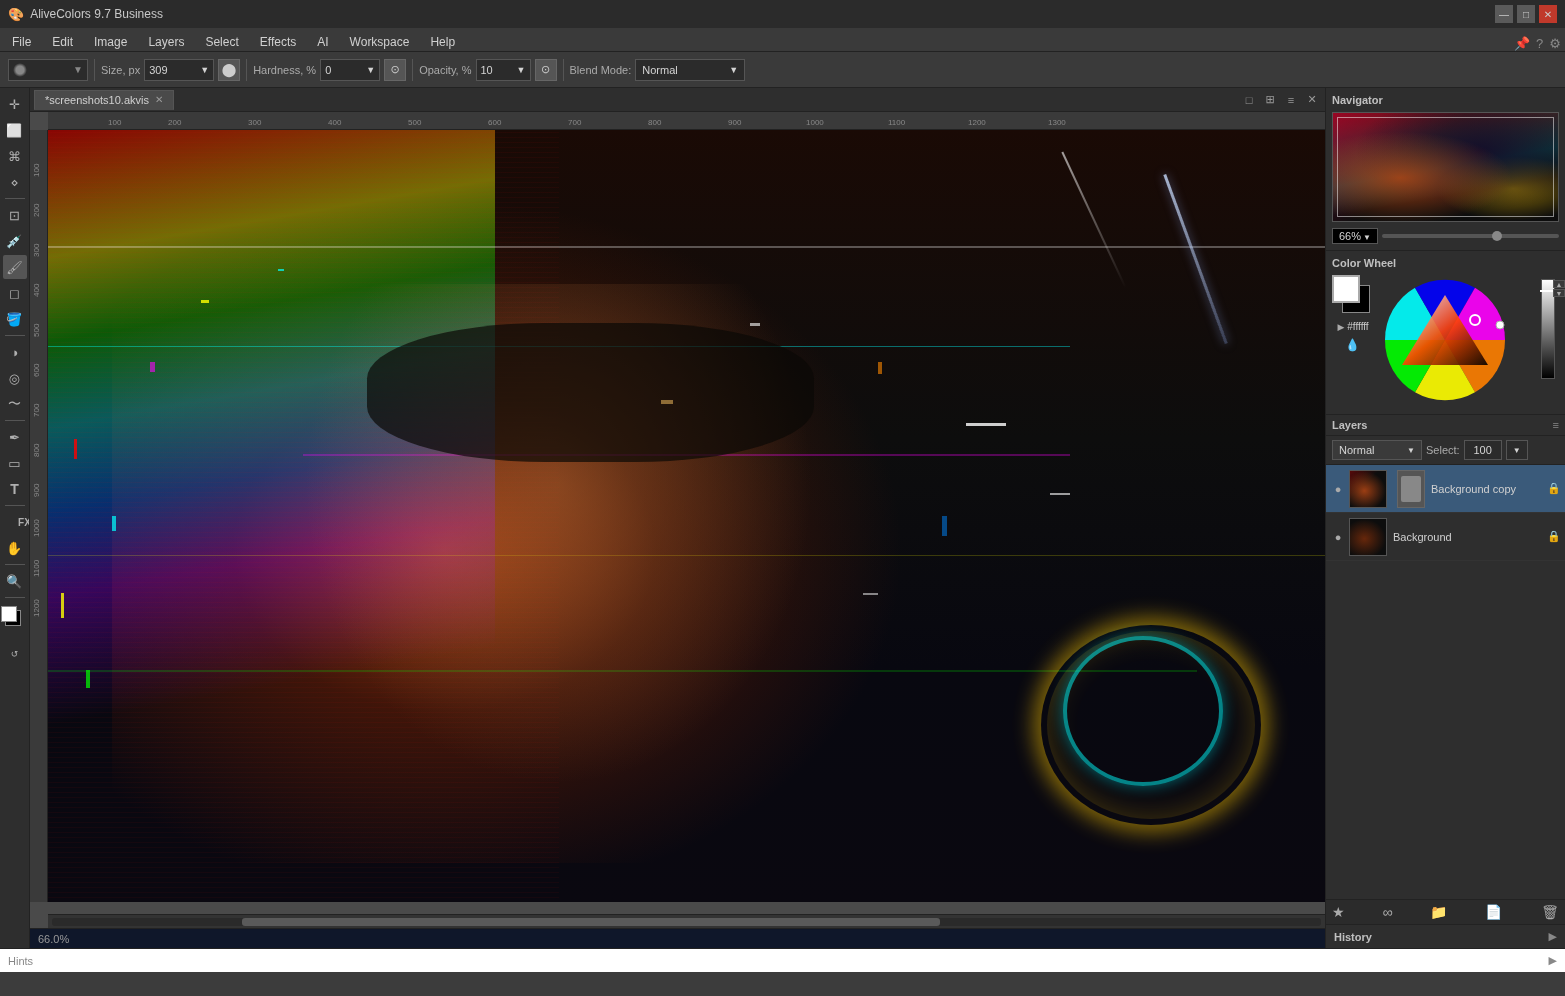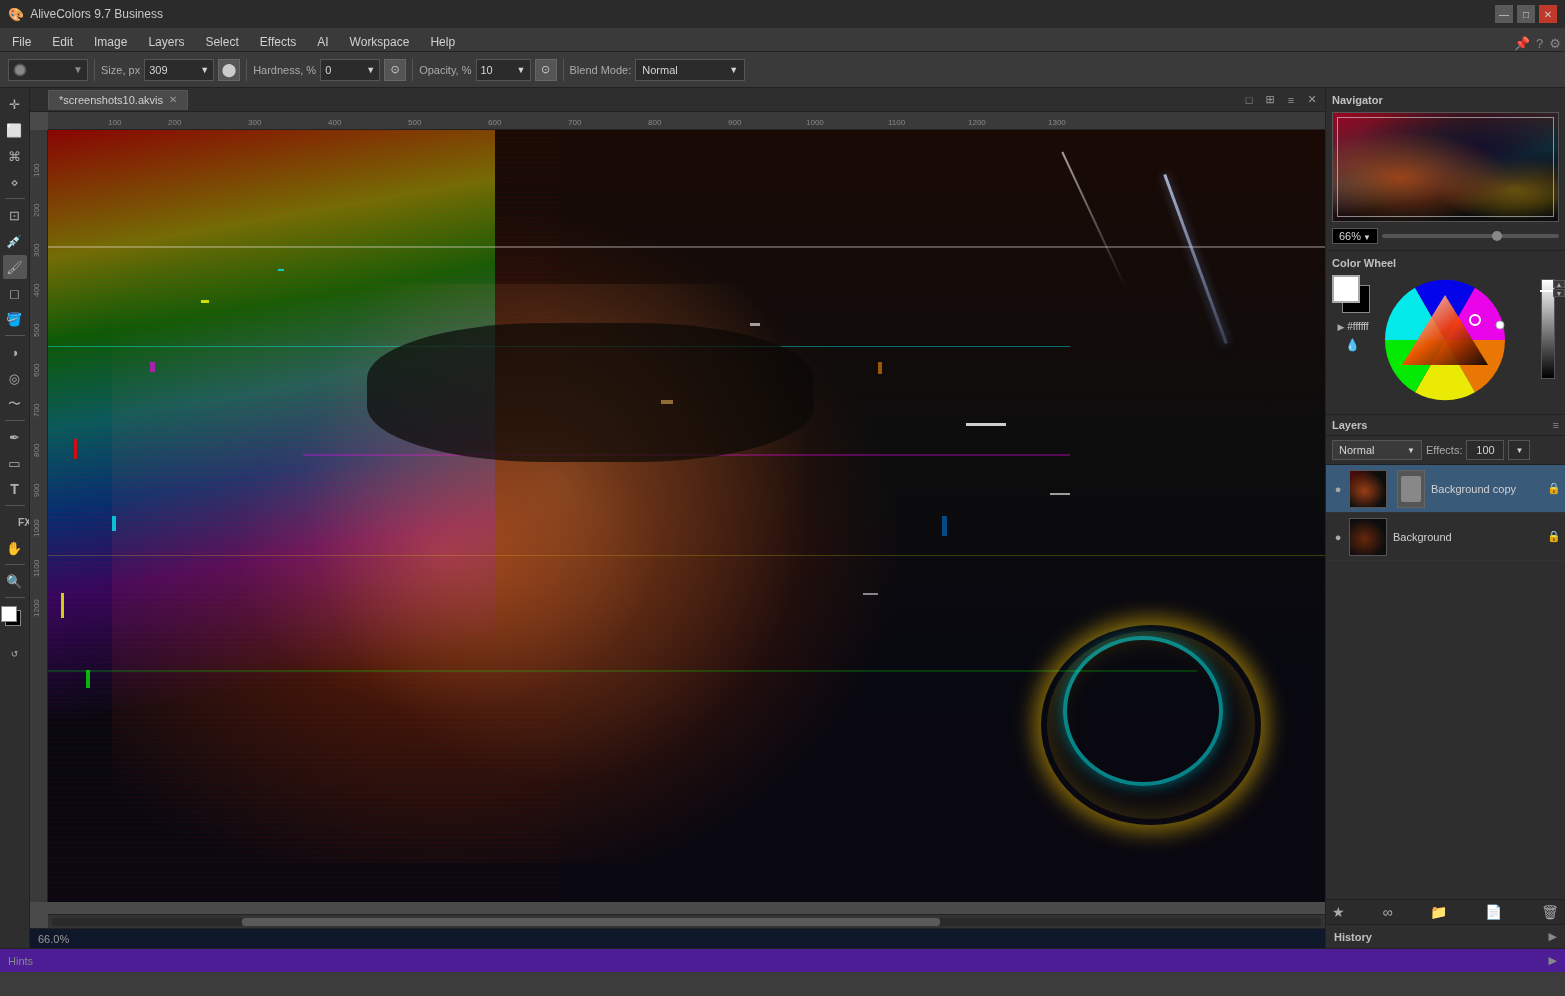--- a/index.html
+++ b/index.html
@@ -31,21 +31,21 @@
     
     #toolbox { width: 30px; background: #2e2e2e; border-right: 1px solid #222; display: flex; flex-direction: column; align-items: center; padding: 4px 0; gap: 2px; overflow: hidden; }
     #toolbox .tool-icon { width: 24px; height: 24px; display: flex; align-items: center; justify-content: center; cursor: pointer; border-radius: 2px; color: #b0b0b0; font-size: 13px; }
     #toolbox .tool-icon:hover, #toolbox .tool-icon.active { background: #555; }
     #toolbox .separator { width: 20px; height: 1px; background: #555; margin: 2px 0; }
     .color-area { position: relative; width: 28px; height: 28px; }
     
     
     #canvas-area { flex: 1; background: #4a4a4a; overflow: hidden; position: relative; display: flex; flex-direction: column; }
     #tab-bar { background: #2e2e2e; height: 24px; display: flex; align-items: center; padding: 0 4px; border-bottom: 1px solid #222; }
-    #tab-bar .tab { background: #3a3a3a; border: 1px solid #555; padding: 2px 10px; font-size: 11px; color: #d0d0d0; cursor: pointer; display: flex; align-items: center; gap: 6px; height: 20px; margin-left: 14px; }
+    #tab-bar .tab { background: #3a3a3a; border: 1px solid #555; padding: 2px 10px; font-size: 11px; color: #d0d0d0; cursor: pointer; display: flex; align-items: center; gap: 6px; height: 20px; }
     #tab-bar .tab.active { background: #4a4a4a; border-bottom-color: #4a4a4a; }
     #tab-bar .tab-close { font-size: 10px; color: #999; }
     #canvas-wrapper { flex: 1; overflow: hidden; position: relative; }
     #canvas-container { position: absolute; top: 18px; left: 18px; right: 0; bottom: 0; overflow: hidden; background: #555; }
     
     
     #status-bar { background: #0f172a; height: 20px; border-top: 1px solid #222; display: flex; align-items: center; padding: 0 8px; font-size: 11px; color: #999; gap: 20px; }
     
     
     #hints-bar { background: #2e2e2e; height: 24px; display: flex; align-items: center; padding: 0 8px; border-top: 1px solid #222; font-size: 11px; color: #888; justify-content: space-between; }
@@ -412,21 +412,21 @@
         <div style="display:flex;gap:4px;align-items:center;">
           <span style="font-size:11px;color:#888;cursor:pointer;">≡</span>
         </div>
       </div>
 
       <div class="blend-row">
         <div style="background:#3a3a3a;border:1px solid #555;color:#d4d4d4;font-size:11px;padding:1px 6px;display:flex;align-items:center;gap:3px;cursor:pointer;min-width:90px;height:20px;">
           <span>Normal</span>
           <span style="margin-left:auto;font-size:8px;">▼</span>
         </div>
-        <span class="opacity-label" style="color:#aaa;font-size:11px;">Effects:</span>
+        <span class="opacity-label" style="color:#aaa;font-size:11px;">Select:</span>
         <div style="background:#2b2b2b;border:1px solid #555;color:#d4d4d4;font-size:11px;padding:1px 4px;width:38px;text-align:center;height:20px;display:flex;align-items:center;justify-content:center;cursor:pointer;">
           <span>100</span>
         </div>
         <div style="background:#2b2b2b;border:1px solid #555;color:#d4d4d4;font-size:11px;padding:1px 4px;width:22px;text-align:center;height:20px;display:flex;align-items:center;justify-content:center;cursor:pointer;font-size:8px;">▼</div>
       </div>
 
       <div class="layer-list">
 
         <div class="layer-item selected" style="display:flex;align-items:center;gap:3px;padding:3px 4px;border-bottom:1px solid #333;height:48px;background:#3a5a7a;">
           <div class="layer-eye" style="width:16px;height:16px;display:flex;align-items:center;justify-content:center;cursor:pointer;color:#aaa;font-size:11px;">●</div>
@@ -460,16 +460,16 @@
       </div>
     </div>
 
     <div id="history-panel" style="background:#2e2e2e;border-top:1px solid #222;height:24px;display:flex;align-items:center;justify-content:space-between;padding:0 8px;cursor:pointer;">
       <span class="panel-title" style="font-size:11px;color:#c0c0c0;font-weight:bold;">History</span>
       <span style="color:#888;font-size:11px;">▶</span>
     </div>
   </div>
 </div>
 
-<div id="hints-bar" style="background:#4c1d95;height:24px;display:flex;align-items:center;padding:0 8px;border-top:1px solid #222;font-size:11px;color:#888;justify-content:space-between;">
+<div id="hints-bar" style="background:#ffffff;height:24px;display:flex;align-items:center;padding:0 8px;border-top:1px solid #222;font-size:11px;color:#888;justify-content:space-between;">
   <span>Hints</span>
   <span style="cursor:pointer;">▶</span>
 </div>
 
 </body></html>

